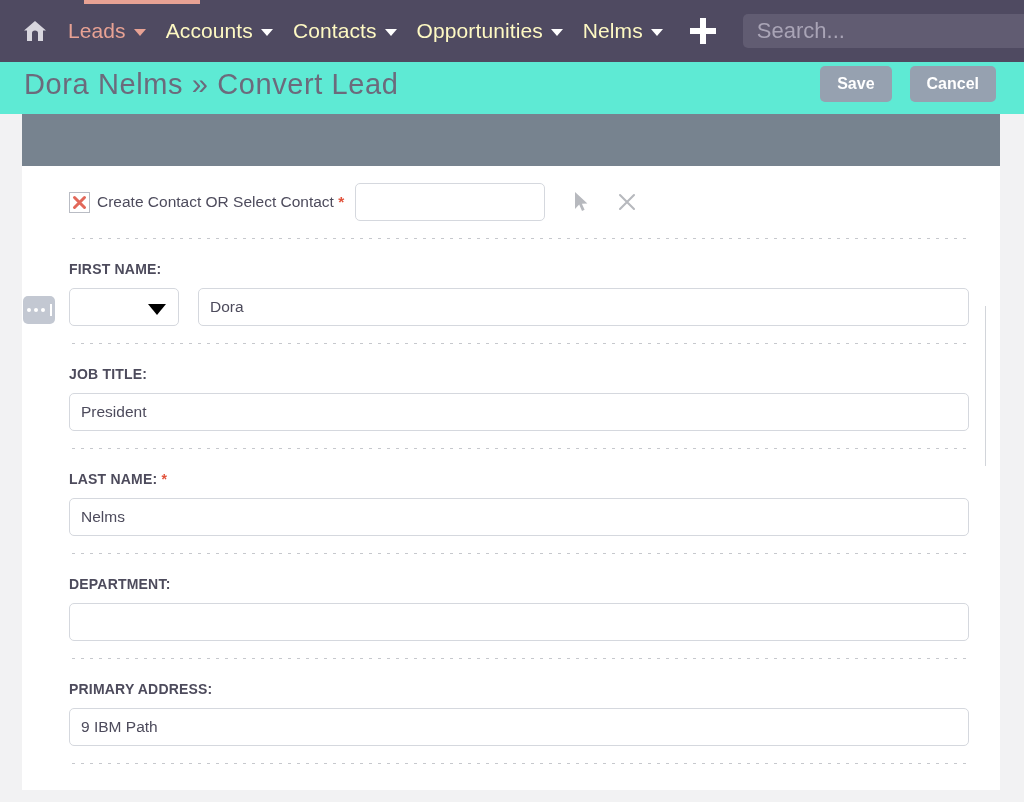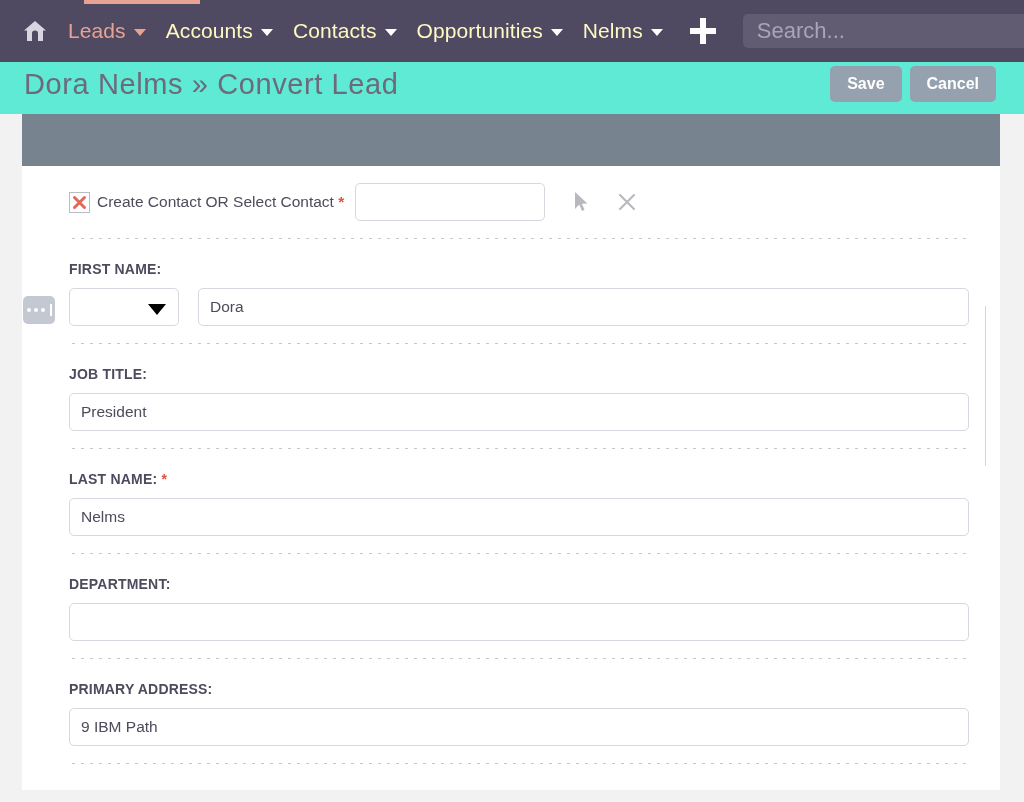--- a/index.html
+++ b/index.html
@@ -101,21 +101,21 @@
   #page-title {
     font-size: 29px;
     font-weight: 300;
     color: #6c6a7c;
     letter-spacing: .6px;
     white-space: nowrap;
   }
   #title-actions {
     margin-left: auto;
     display: flex;
-    gap: 8px;
+    gap: 18px;
   }
   .action-btn {
     background: #96a1b0;
     color: #ffffff;
     border: none;
     border-radius: 5px;
     font-family: "Liberation Sans", sans-serif;
     font-size: 16px;
     font-weight: bold;
     padding: 9px 17px;

